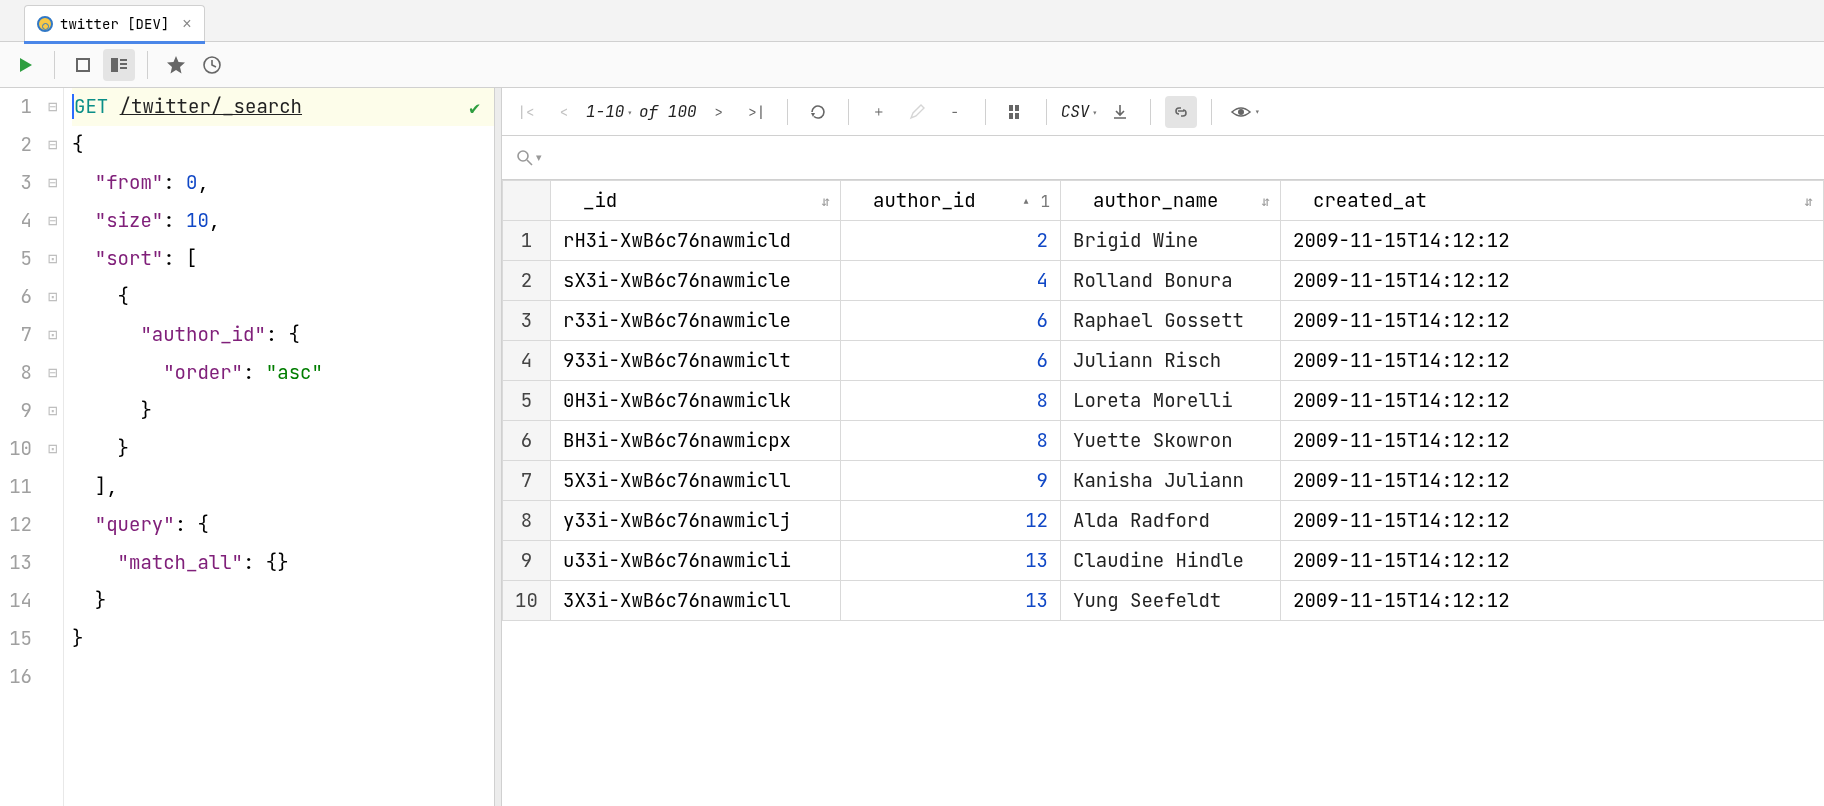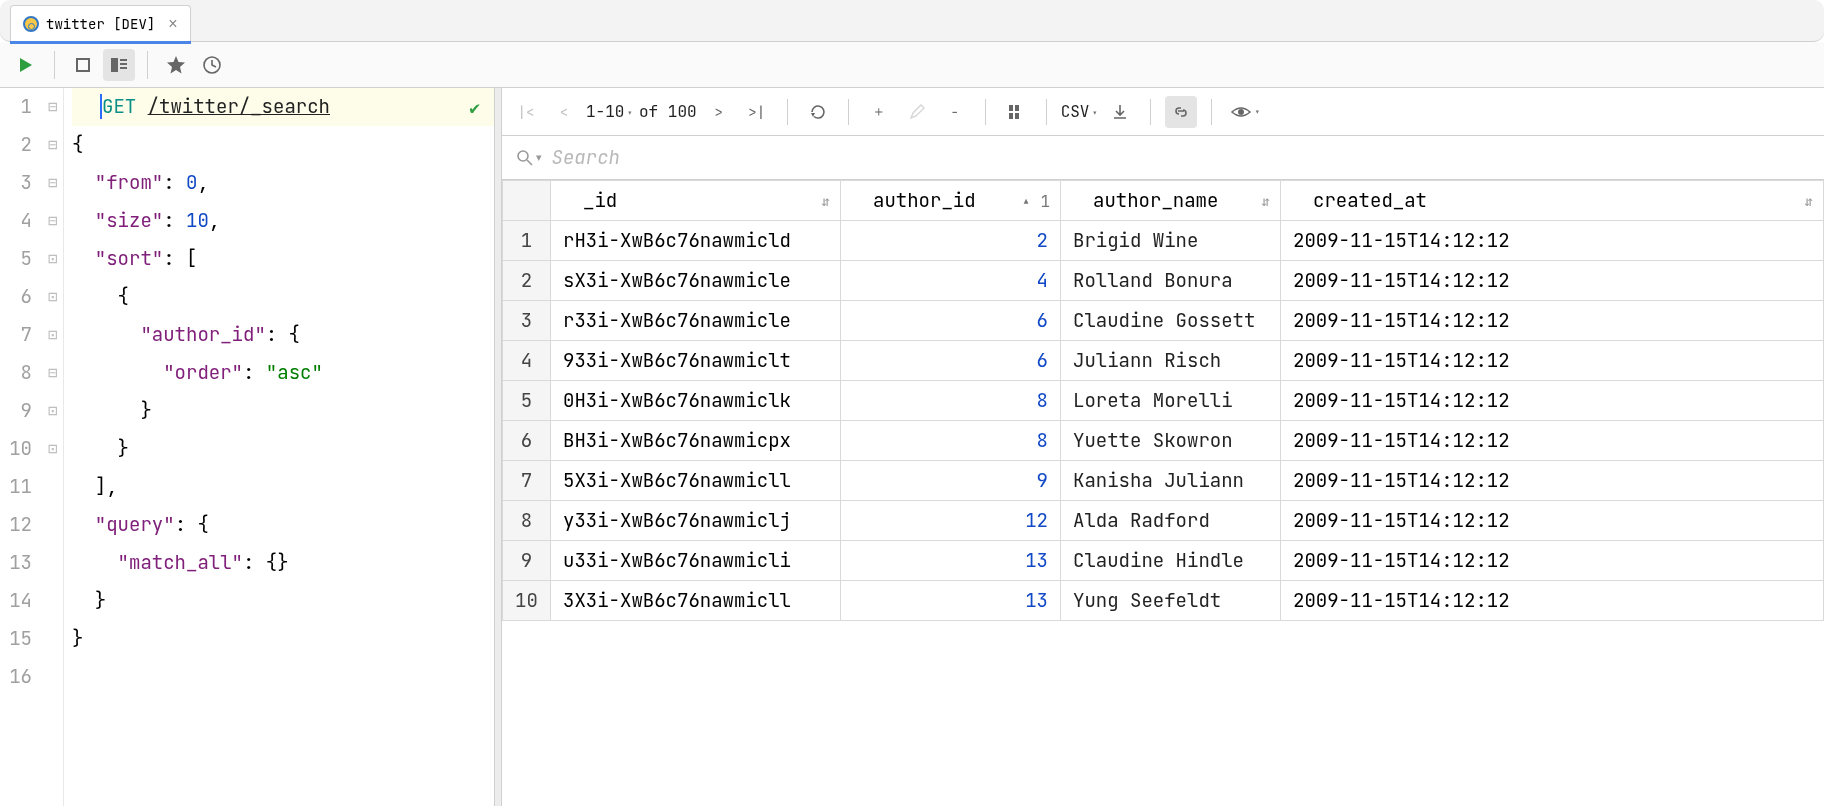--- a/index.html
+++ b/index.html
@@ -1,59 +1,59 @@
 <!DOCTYPE html>
 <html><head>
 <meta charset="utf-8">
 <style>
 * { box-sizing: border-box; margin: 0; padding: 0; }
 body { font-family: -apple-system, BlinkMacSystemFont, "Segoe UI", Arial, sans-serif; font-size: 14px; background: #fff; overflow: hidden; width: 1824px; height: 806px; }
 .mono { font-family: "JetBrains Mono", "Menlo", "Consolas", monospace; }
 
 
-.tab-bar { display: flex; align-items: flex-end; height: 42px; border-bottom: 1px solid #d0d0d0; background: #f3f3f3; padding-left: 10px; border-radius: 10px; }
+.tab-bar { display: flex; align-items: flex-end; height: 42px; border-bottom: 1px solid #d0d0d0; background: #f3f3f3; padding-left: 24px; }
 .tab { display: flex; align-items: center; gap: 7px; height: 36px; padding: 0 12px; background: #fff; border: 1px solid #d0d0d0; border-bottom: none; border-top-left-radius: 4px; border-top-right-radius: 4px; position: relative; }
 .tab::after { content: ""; position: absolute; left: -1px; right: -1px; bottom: -3px; height: 3px; background: #4a86e8; }
 .tab .file-icon { width: 16px; height: 16px; border-radius: 50%; background: #f9c846; border: 2px solid #3178c6; position: relative; overflow: hidden; }
 .tab .file-icon::before { content: ""; position: absolute; right: 2px; top: 5px; width: 5px; height: 5px; border-radius: 50%; border: 1.5px solid #3178c6; }
 .tab .close-x { color: #888; font-size: 16px; margin-left: 6px; }
 
 
 .toolbar { display: flex; align-items: center; height: 46px; padding: 0 10px; gap: 4px; border-bottom: 1px solid #d0d0d0; background: #fafafa; }
 .toolbar .sep { width: 1px; height: 28px; background: #d0d0d0; margin: 0 8px; }
 .ticon { width: 32px; height: 32px; display:flex; align-items:center; justify-content:center; color:#555; border-radius:4px; }
 .ticon.active { background:#e4e4e4; }
 
 
 .main { display: flex; height: calc(806px - 42px - 46px); }
 .editor-col { width: 494px; display: flex; position: relative; }
 .gutter { width: 42px; text-align: right; padding-right: 10px; color: #a0a0a0; font-size: 19px; line-height: 38px; }
 .fold-gutter { width: 22px; border-right: 1px solid #e8e8e8; color: #bfbfbf; font-size: 16px; text-align: center; line-height: 38px; }
 .editor { flex: 1; padding-left: 8px; font-size: 19px; line-height: 38px; }
 .editor .line { height: 38px; white-space: pre; }
-.ed-line1 { background: #fdfdea; padding-left: 28px; }
+.ed-line1 { background: #fdfdea; }
 .run-check { position: absolute; right: 14px; top: 8px; color: #2e9e40; font-size: 18px; }
 .kw-teal { color: #0a8e87; }
 .kw-str { color: #017d00; }
 .kw-purple { color: #80207a; }
 .kw-blue { color: #1148c6; }
 .endpoint { color: #222; text-decoration: underline; }
 .cursor-bar { border-left: 2px solid #2b6cff; padding-left:0; }
 
 .split-bar { width: 8px; background: #ececec; border-left:1px solid #d0d0d0; border-right:1px solid #d0d0d0; cursor: col-resize; }
 
 
 .results-col { flex: 1; display: flex; flex-direction: column; min-width: 0; }
 
 .res-toolbar { display: flex; align-items: center; height: 48px; border-bottom: 1px solid #d0d0d0; padding: 0 8px; gap: 6px; }
 .res-toolbar .sep { width:1px; height:26px; background:#d0d0d0; margin:0 8px; }
 .btn-sm { display:flex; align-items:center; justify-content:center; height:32px; min-width:32px; padding:0 4px; color:#666; border-radius:4px; }
 .btn-sm.active { background:#e4e4e4; }
 .btn-sm.dis { opacity:.4; }
-.txt { color:#222; font-size:16px; }
+.txt { color:#222; font-size:16px;font-style:italic; }
 .chev-down { font-size:11px; color:#777; margin-left:2px; }
 
 .search-row { display:flex; align-items:center; height:44px; border-bottom:1px solid #d0d0d0; padding:0 14px; gap:10px; }
 .search-row input { flex:1; border:none; outline:none; font-size:19px; }
 .search-row input::placeholder{ color:#b8b8b8; font-style:italic; }
 
 
 .tbl-wrap { flex: 1; overflow: auto; }
 table { border-collapse: collapse; width: 100%; font-size: 19px; }
 th, td { border: 1px solid #d9d9d9; height: 40px; padding: 0 12px; text-align: left;}
@@ -226,21 +226,20 @@
           <span class="chev-down">▾</span>
       </div>
     </div>
 
     <div class="search-row">
       <svg width="18" height="18" viewBox="0 0 18 18">
           <circle cx="7" cy="7" r="5" fill="none" stroke="#999" stroke-width="1.6"></circle>
           <path d="M11 11 L16 16" stroke="#999" stroke-width="1.6"></path>
         </svg>
       <span style="color:#999;margin-left:-8px" class="chev-down">▾</span>
-      <input class="mono" placeholder="Search" style="">
     </div>
 
     <div class="tbl-wrap mono">
       <table>
         <thead>
           <tr>
             <th class="row-h"></th>
             <th style="width:290px"><span>_id</span><span class="sort-ind">⇵</span></th>
             <th style="width:220px;text-align:left"><span>author_id</span><span class="right-group">▴ <span>1</span></span></th>
             <th style="width:220px;text-align:left"><span>author_name</span><span class="sort-ind">⇵</span></th>
@@ -259,21 +258,21 @@
               <td class="row-h">2</td>
   <td>sX3i-XwB6c76nawmicle</td>
   <td class="col-num">4</td>
   <td class="col-name">Rolland Bonura</td>
   <td>2009-11-15T14:12:12</td>
             </tr>
             <tr>
               <td class="row-h">3</td>
   <td>r33i-XwB6c76nawmicle</td>
   <td class="col-num">6</td>
-  <td class="col-name">Claudine Gossett</td>
+  <td class="col-name">Raphael Gossett</td>
   <td>2009-11-15T14:12:12</td>
             </tr>
             <tr>
               <td class="row-h">4</td>
   <td>933i-XwB6c76nawmiclt</td>
   <td class="col-num">6</td>
   <td class="col-name">Juliann Risch</td>
   <td>2009-11-15T14:12:12</td>
             </tr>
             <tr>

